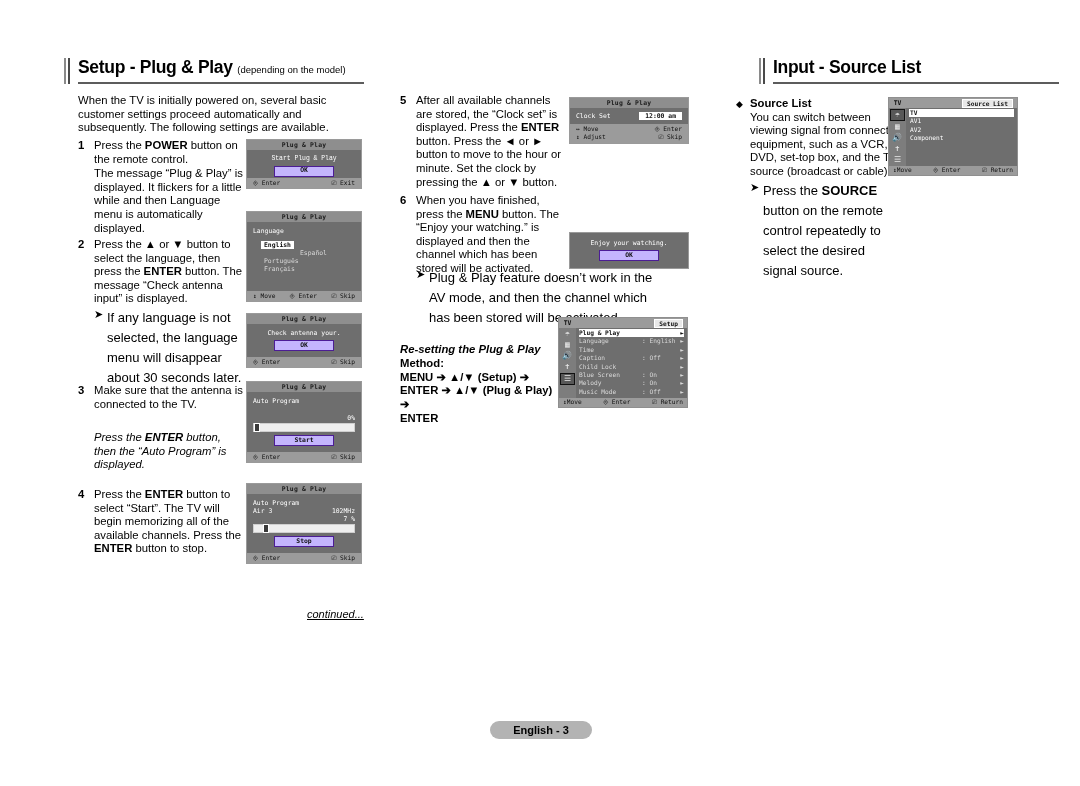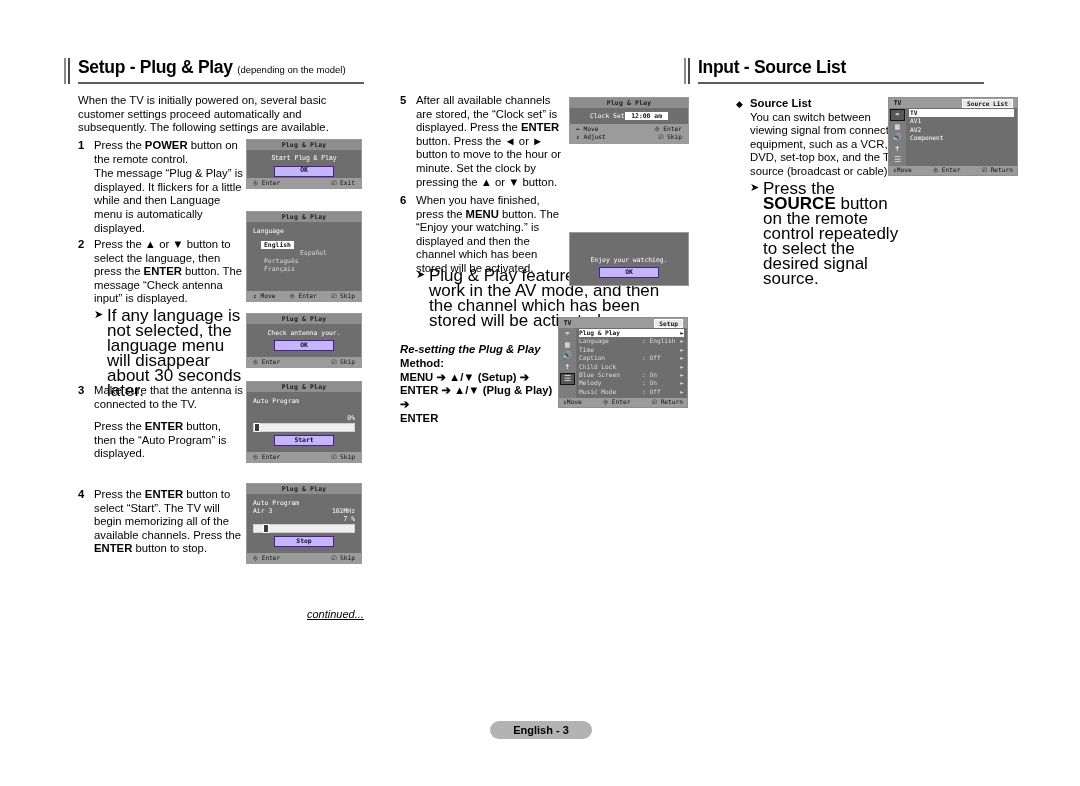--- a/index.html
+++ b/index.html
@@ -22,21 +22,21 @@
   .rule{height:2px;background:#5c5c5c;margin-top:5px;}
 
   
   .p{font-size:11.3px;line-height:13.6px;}
   .step{position:absolute;display:flex;}
   .step .num{width:16px;font-size:11.3px;font-weight:bold;flex:none;}
   .step .txt{font-size:11.3px;line-height:13.6px;}
   b{font-weight:bold;}
   .note{display:flex;margin-top:2px;}
   .note .gl{flex:none;width:13px;font-size:11px;line-height:13.6px;}
-  .note .nt{font-size:17px;line-height:15px;}
+  .note .nt{font-size:13px;line-height:20px;}
   .bullet{position:absolute;display:flex;}
   .bullet .di{flex:none;width:14px;font-size:9px;line-height:14px;}
 
   .continued{position:absolute;font-size:11px;font-style:italic;text-decoration:underline;}
 
   .resetting{position:absolute;font-size:11.3px;line-height:13.8px;font-weight:bold;}
   .resetting .it{font-style:italic;}
 
   
   .osd{position:absolute;background:#6e6e6e;border:1px solid #9a9a9a;
@@ -126,21 +126,21 @@
         <div class="gl">➤</div>
         <div class="nt" style="width:135px;">If any language is not selected, the language menu will disappear about 30 seconds later.</div>
       </div>
     </div>
   </div>
 
   <div class="step" style="left:78px;top:384px;width:166px;">
     <div class="num">3</div>
     <div class="txt">
       <div>Make sure that the antenna is connected to the TV.</div>
-      <div style="margin-top:9px;">
+      <div style="margin-top:20px;font-style:italic;">
         <span>Press the </span><b>ENTER</b><span> button, then the “Auto Program” is displayed.</span>
       </div>
     </div>
   </div>
 
   <div class="step" style="left:78px;top:488px;width:166px;">
     <div class="num">4</div>
     <div class="txt">
       <span>Press the </span><b>ENTER</b><span> button to select “Start”. The TV will begin memorizing all of the available channels. Press the </span><b>ENTER</b><span> button to stop.</span>
     </div>
@@ -248,40 +248,40 @@
   <div class="resetting" style="left:400px;top:343px;width:160px;">
     <div class="it">Re-setting the Plug &amp; Play</div>
     <div>Method:</div>
     <div>MENU ➔ ▲/▼ (Setup) ➔</div>
     <div>ENTER ➔ ▲/▼ (Plug &amp; Play) ➔</div>
     <div>ENTER</div>
   </div>
 
   <div class="osd" style="left:569px;top:97px;width:118px;">
     <div class="bar">Plug &amp; Play</div>
-    <div class="body" style="padding:4px 20px 4px;">
+    <div class="body" style="padding:4px 6px 4px;">
       <div class="row" style="align-items:center;">
         <span>Clock Set</span>
         <span class="sel" style="padding:0 6px;">12:00  am</span>
       </div>
     </div>
     <div class="foot" style="display:block;padding:1px 6px 2px;">
       <div class="row">
         <span>↔ <span>Move</span></span>
         <span>⎆ <span>Enter</span></span>
       </div>
       <div class="row">
         <span>↕ <span>Adjust</span></span>
         <span>⎚ <span>Skip</span></span>
       </div>
     </div>
   </div>
 
   <div class="osd" style="left:569px;top:232px;width:118px;">
-    <div class="body" style="padding:6px 6px 7px;margin-top:17px;">
+    <div class="body" style="padding:6px 6px 7px;">
       <div class="center">Enjoy your watching.</div>
       <div class="btn">OK</div>
     </div>
   </div>
 
   <div class="menu" style="left:558px;top:317px;width:128px;">
     <div class="top">
       <div class="tv">TV</div>
       <div class="cap">Setup</div>
     </div>
@@ -335,21 +335,21 @@
         </div>
       </div>
     </div>
     <div class="foot">
       <span>↕<span>Move</span></span>
       <span>⎆ <span>Enter</span></span>
       <span>⎚ <span>Return</span></span>
     </div>
   </div>
 
-  <div class="sec" style="left:684px;top:58px;width:300px;">
+  <div class="sec" style="left:759px;top:58px;width:300px;">
     <div class="sec-title-wrap">
       <div class="bars">
           <i></i>
           <i></i>
         </div>
       <div class="sec-title">Input - Source List</div>
       <div class="rule"></div>
     </div>
   </div>
 

